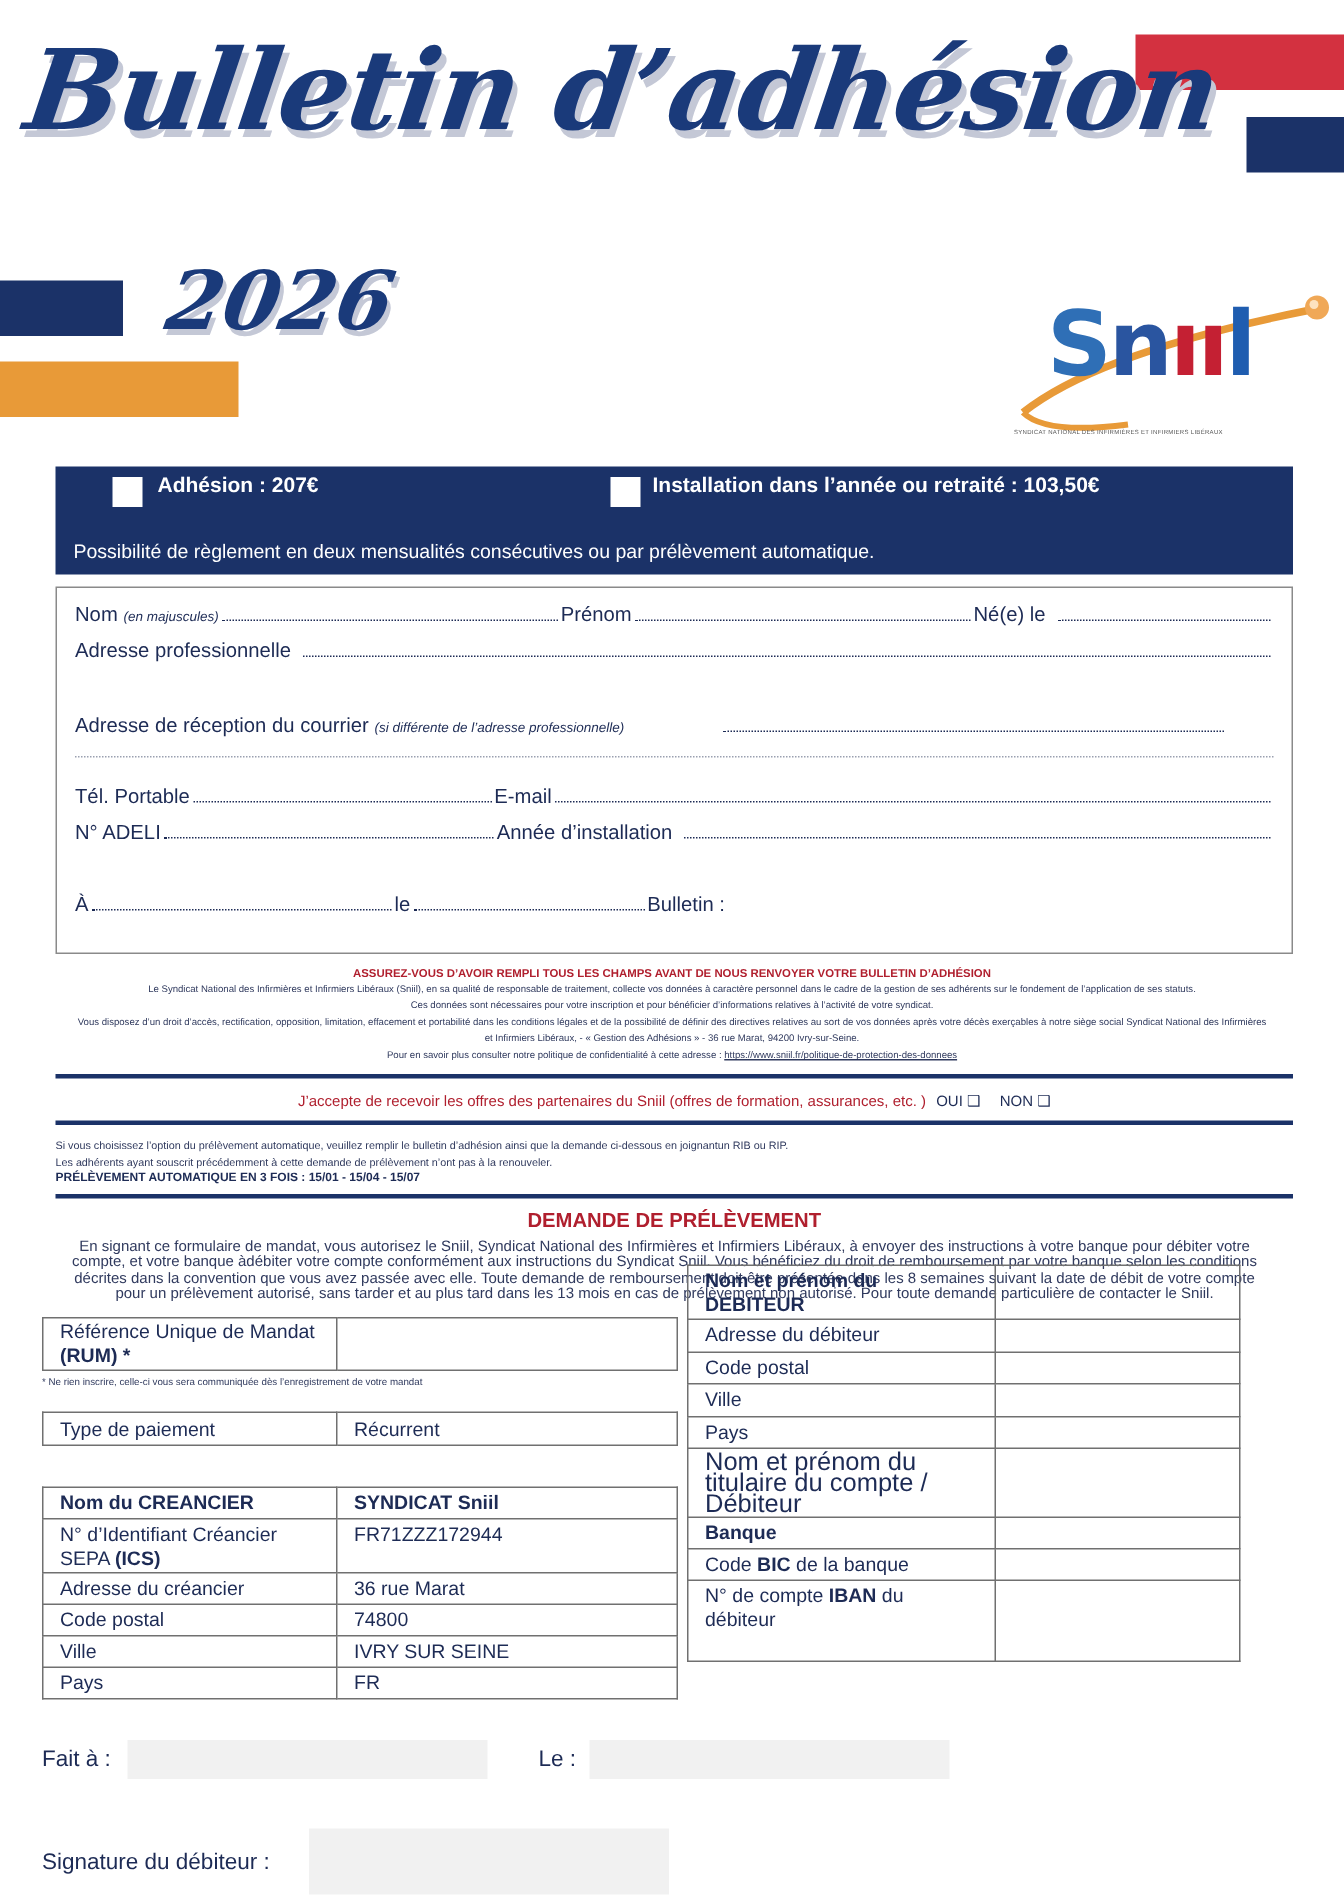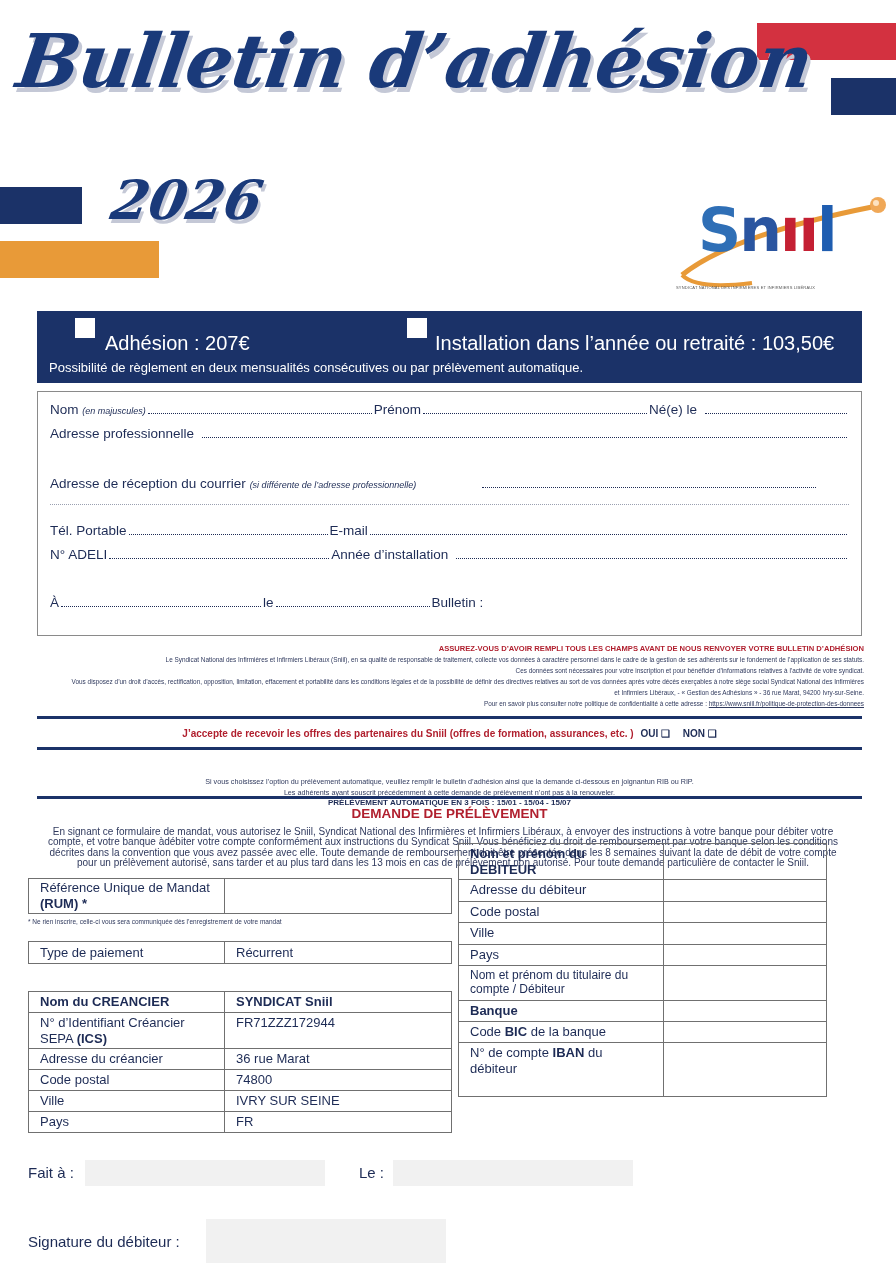--- a/index.html
+++ b/index.html
@@ -46,69 +46,69 @@
   .logo-sub { position: absolute; left: 4px; top: 90px; font-size: 4px; color: #555; letter-spacing: 0.2px; white-space: nowrap; }
 
   
   .band {
     left: 37px; top: 311px; width: 825px; height: 72px;
     background: #1b3268; color: #fff;
   }
   .band .cb { position: absolute; width: 20px; height: 20px; background: #fff; }
   .band .opt1-cb { left: 38px; top: 7px; }
   .band .opt2-cb { left: 370px; top: 7px; }
-  .band .opt-label { position: absolute; top: 21px; font-size: 20px; font-weight: normal; }
+  .band .opt-label { position: absolute; top: 4px; font-size: 14px; font-weight: bold; }
   .band .opt1-label { left: 68px; }
   .band .opt2-label { left: 398px; }
   .band .band-note { position: absolute; left: 12px; top: 49px; font-size: 13px; }
 
   
   .info-box {
     left: 37px; top: 391px; width: 825px; height: 245px;
     border: 1px solid #8a8a8a;
   }
   .row { position: absolute; left: 12px; right: 12px; display: flex; align-items: flex-end; font-size: 13.5px; color: #1d2b55; }
   .row .lbl { white-space: nowrap; }
   .row .lbl small { font-size: 9px; font-style: italic; }
   .dots { flex: 1; border-bottom: 1px dotted #1d2b55; height: 1px; margin: 0 2px 3px 2px; }
   .dots.gap { margin-left: 8px; }
   .fixed { flex: none; }
   .full-dots { position: absolute; left: 12px; right: 12px; border-bottom: 1px dotted #9aa0b0; }
 
   
-  .legal { left: 8px; top: 643px; width: 856px; text-align: right; font-size: 6.4px; line-height: 11px; color: #303a5e; }
+  .legal { left: 20px; top: 643px; width: 856px; text-align: center; font-size: 6.4px; line-height: 11px; color: #303a5e; }
   .legal .warn { color: #b01f2e; font-weight: bold; font-size: 7.6px; }
   .legal a { color: #303a5e; text-decoration: underline; }
 
   .hr-navy { position: absolute; left: 37px; width: 825px; height: 3px; background: #1b3268; }
 
-  .partners { left: 37px; top: 728px; width: 825px; text-align: center; font-size: 10px; font-weight: bold; }
+  .partners { left: 37px; top: 728px; width: 825px; text-align: center; font-size: 10px; font-weight: normal; }
   .partners .red { color: #b01f2e; }
   .partners .yn { color: #1d2b55; margin-left: 4px; }
 
-  .prelev-note { left: 37px; top: 759px; width: 825px; text-align: center; font-size: 7.2px; line-height: 10.5px; color: #303a5e; margin-top: 18px; }
+  .prelev-note { left: 37px; top: 759px; width: 825px; font-size: 7.2px; line-height: 10.5px; color: #303a5e; }
   .prelev-note .strong { font-weight: bold; font-size: 8px; color: #1d2b55; }
 
   .demande-title { left: 37px; top: 806px; width: 825px; text-align: center; font-size: 13.5px; font-weight: bold; color: #b01f2e; }
   .demande-text { left: 40px; top: 827px; width: 806px; text-align: center; font-size: 10px; line-height: 10.3px; color: #303a5e; }
 
   
   table { border-collapse: collapse; position: absolute; font-size: 13px; color: #1d2b55; }
   td { border: 1.5px solid #707070; padding: 1px 11px; vertical-align: top; line-height: 16px; }
   td.b { font-weight: bold; }
   .t-rum { left: 28px; top: 878px; width: 424px; }
   .t-rum td { height: 35px; }
   .rum-note { left: 28px; top: 918px; font-size: 6.5px; color: #303a5e; }
   .t-type { left: 28px; top: 941px; width: 424px; }
   .t-type td { height: 22px; padding-top: 3px; }
   .t-cred { left: 28px; top: 991px; width: 424px; }
   .t-cred td { height: 21px; padding-top: 2px; }
   .t-deb { left: 458px; top: 843px; width: 369px; }
   .t-deb td { padding-top: 2px; }
-  .t-deb td.small { font-size: 12px; line-height: 14px; }
+  .t-deb td.small { font-size: 17px; line-height: 14px; }
 
   
   .bottom-lbl { font-size: 15px; color: #1d2b55; }
   .fill { position: absolute; background: #f1f1f1; }
 </style>
 </head>
 <body>
 
 <div class="deco red"></div>
 <div class="deco navy-r"></div>

